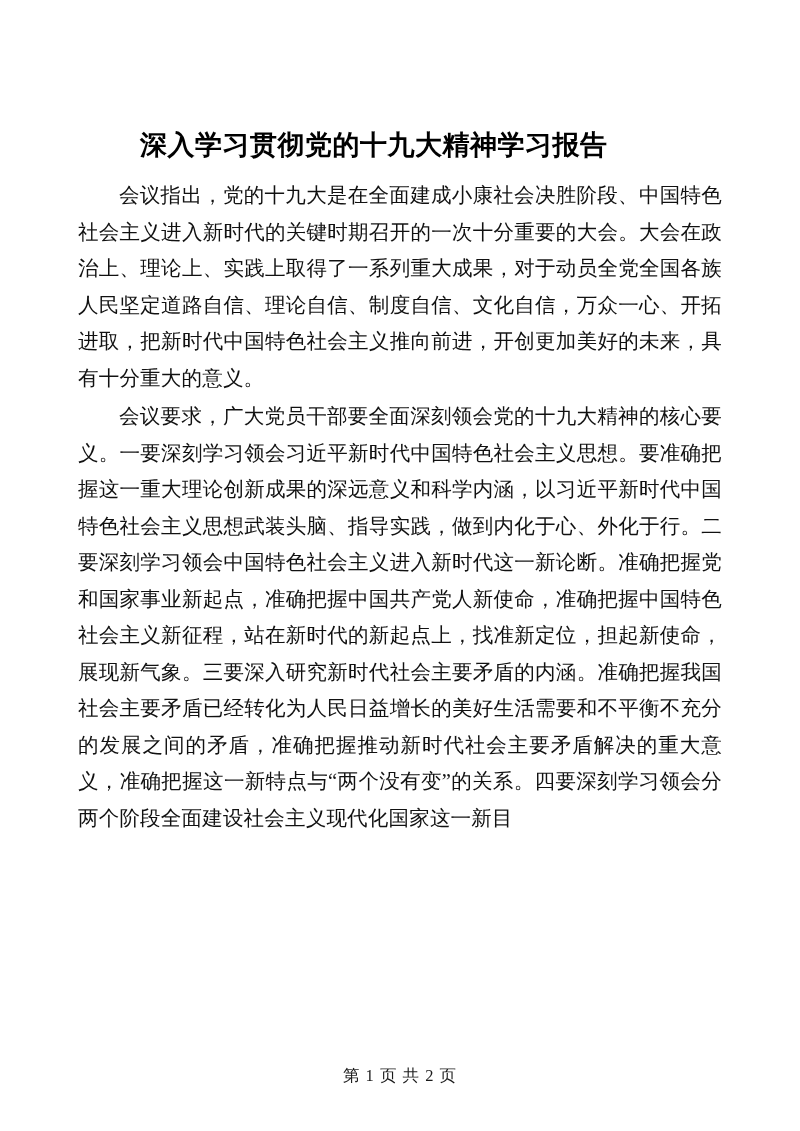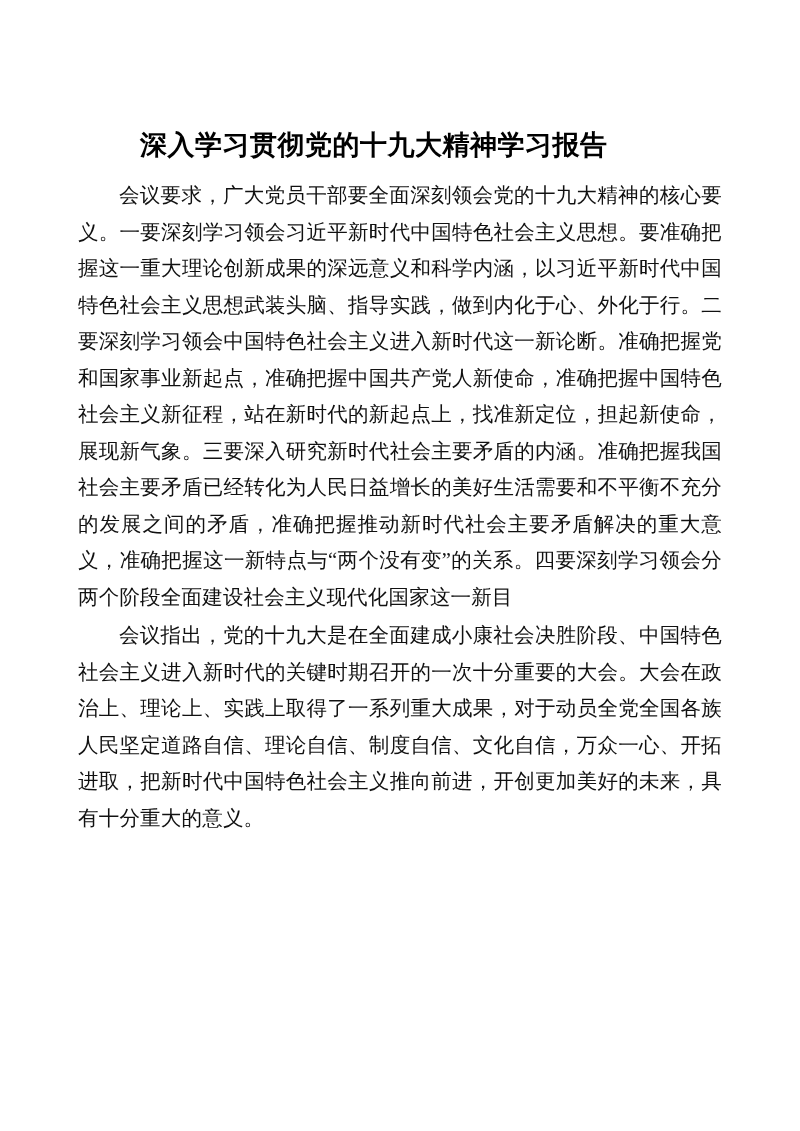--- a/index.html
+++ b/index.html
@@ -61,18 +61,19 @@
   }
 </style>
 </head>
 <body>
 
 <div class="page">
 
   <h1 class="doc-title">深入学习贯彻党的十九大精神学习报告</h1>
 
 
+  <p class="para">会议指出，党的十九大是在全面建成小康社会决胜阶段、中国特色社会主义进入新时代的关键时期召开的一次十分重要的大会。大会在政治上、理论上、实践上取得了一系列重大成果，对于动员全党全国各族人民坚定道路自信、理论自信、制度自信、文化自信，万众一心、开拓进取，把新时代中国特色社会主义推向前进，开创更加美好的未来，具有十分重大的意义。</p>
+
   <p class="para">会议要求，广大党员干部要全面深刻领会党的十九大精神的核心要义。一要深刻学习领会习近平新时代中国特色社会主义思想。要准确把握这一重大理论创新成果的深远意义和科学内涵，以习近平新时代中国特色社会主义思想武装头脑、指导实践，做到内化于心、外化于行。二要深刻学习领会中国特色社会主义进入新时代这一新论断。准确把握党和国家事业新起点，准确把握中国共产党人新使命，准确把握中国特色社会主义新征程，站在新时代的新起点上，找准新定位，担起新使命，展现新气象。三要深入研究新时代社会主要矛盾的内涵。准确把握我国社会主要矛盾已经转化为人民日益增长的美好生活需要和不平衡不充分的发展之间的矛盾，准确把握推动新时代社会主要矛盾解决的重大意义，准确把握这一新特点与“两个没有变”的关系。四要深刻学习领会分两个阶段全面建设社会主义现代化国家这一新目</p>
 
-  <p class="para">会议指出，党的十九大是在全面建成小康社会决胜阶段、中国特色社会主义进入新时代的关键时期召开的一次十分重要的大会。大会在政治上、理论上、实践上取得了一系列重大成果，对于动员全党全国各族人民坚定道路自信、理论自信、制度自信、文化自信，万众一心、开拓进取，把新时代中国特色社会主义推向前进，开创更加美好的未来，具有十分重大的意义。</p>
-
+  <div class="footer">第 1 页  共 2 页</div>
 
 </div>
 
 </body></html>

